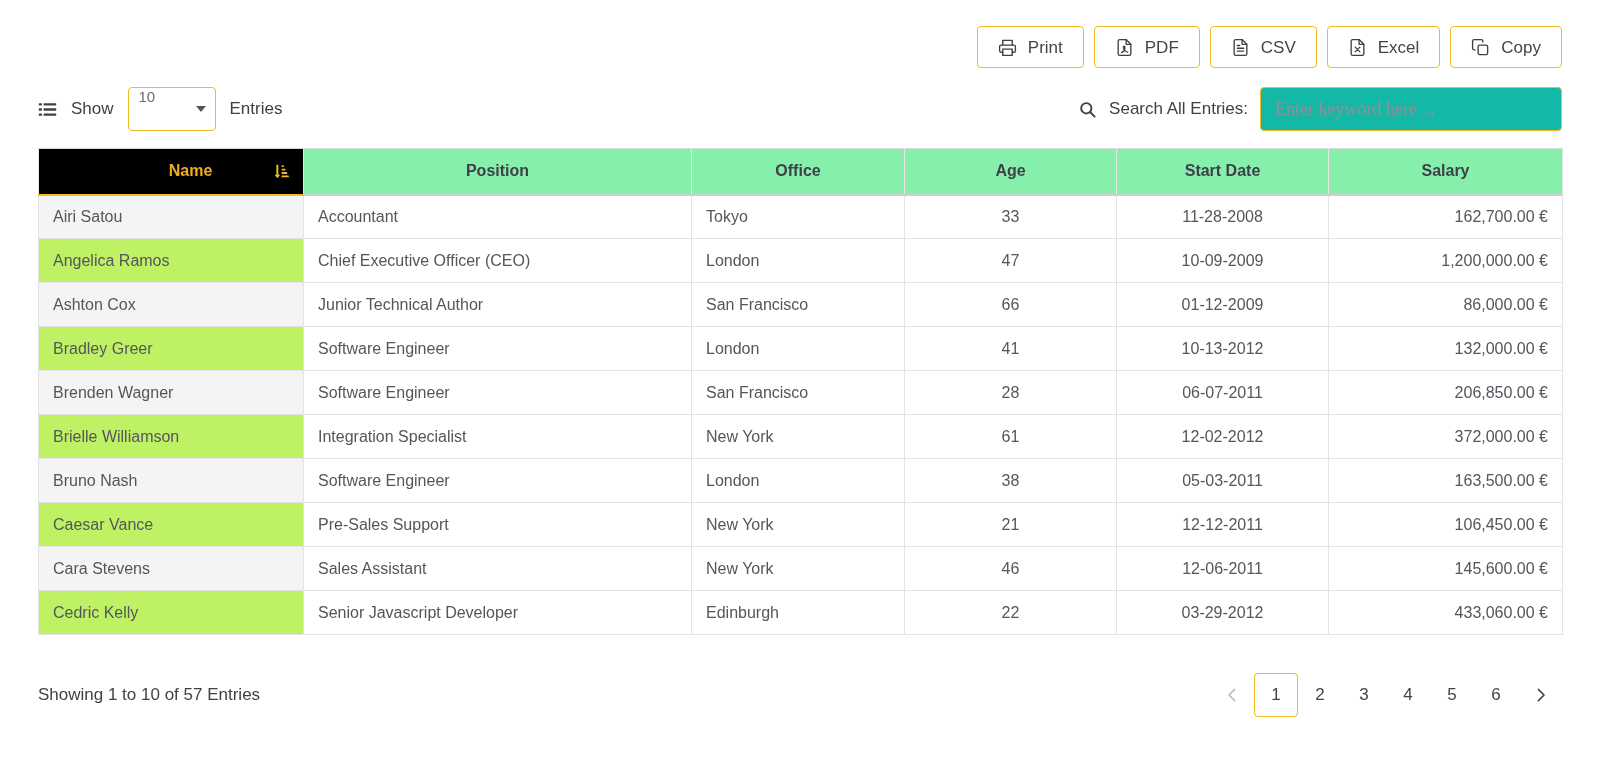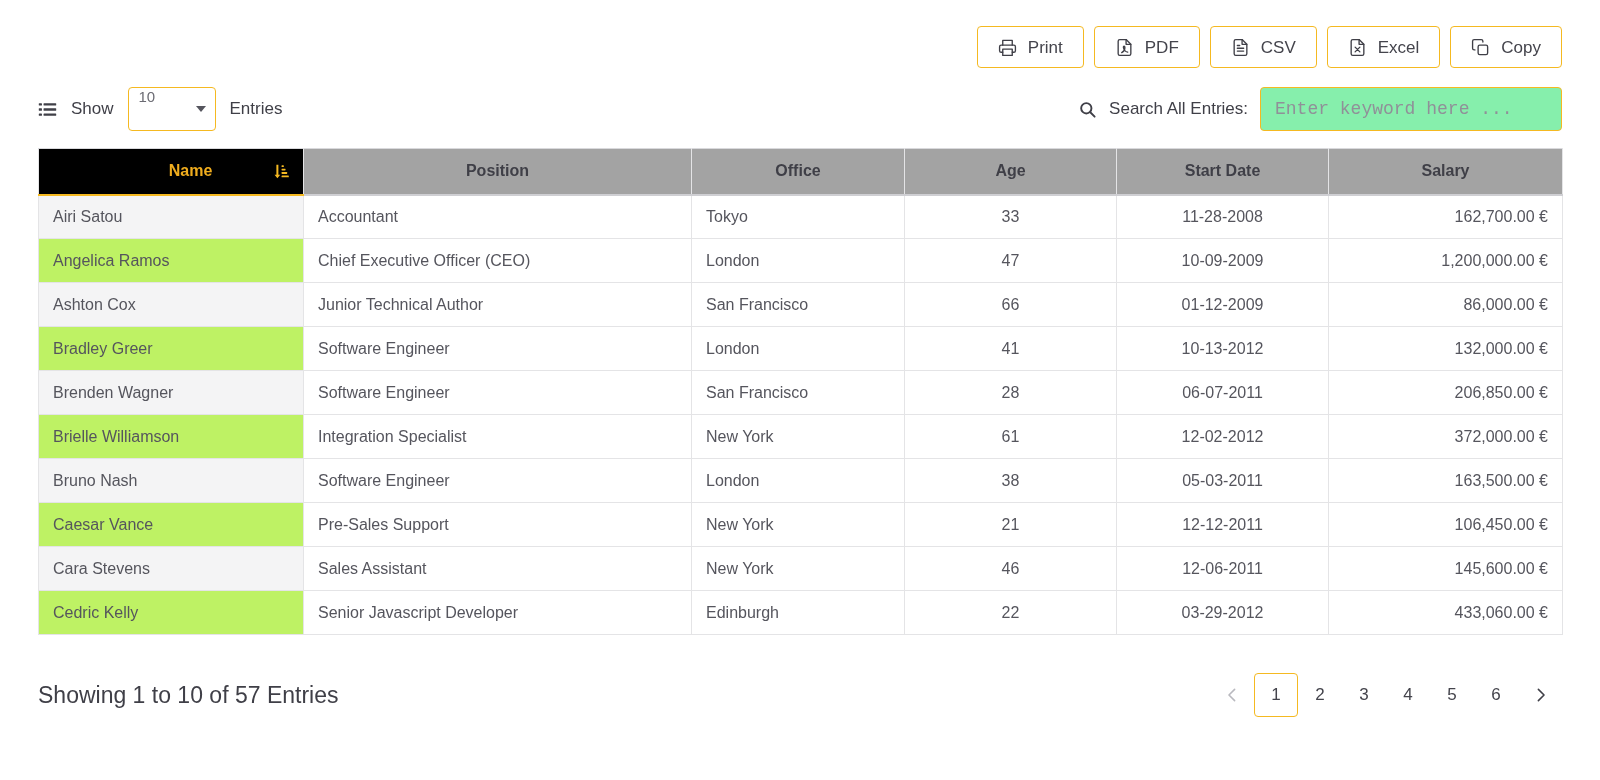--- a/index.html
+++ b/index.html
@@ -105,23 +105,23 @@
   }
   .search-icon { color: #3f3f47; display: inline-flex; }
   .search-label { font-size: 17px; color: #3f3f47; white-space: nowrap; }
   .search-input {
     width: 302px;
     height: 44px;
     border: 1px solid #f5b921;
     border-radius: 4px;
     padding: 0 14px;
     font-size: 18px;
-    font-family: Liberation Mono, monospace;
+    font-family: Liberation Serif, serif;
     color: #44444c;
-    background: #86efac;
+    background: #14b8a6;
     outline: none;
   }
   .search-input::placeholder { color: #909098; }
 
   
   table.dt {
     width: 100%;
     border-collapse: collapse;
     margin-top: 16px;
     table-layout: fixed;
@@ -133,21 +133,21 @@
   }
   table.dt thead th {
     height: 46px;
     padding: 0 14px;
     font-weight: bold;
     color: #3f3f47;
     text-align: center;
     vertical-align: middle;
     border-top: 1px solid #d9d9dc;
     border-bottom: 2px solid #cfcfd3;
-    background: #a3a3a3;
+    background: #86efac;
   }
   table.dt thead th.sorted {
     color: #f0ad1e;
     border-bottom: 2px solid #f5b921;
     background: #000000;
   }
   th.sorted .th-inner {
     display: flex;
     align-items: center;
     justify-content: space-between;
@@ -177,21 +177,21 @@
   col.w-date { width: 212px; }
   col.w-sal  { width: 234px; }
 
   
   .footer {
     display: flex;
     align-items: center;
     justify-content: space-between;
     margin-top: 38px;
   }
-  .showing-text { font-size: 23px; color: #3f3f47; }
+  .showing-text { font-size: 17px; color: #3f3f47; }
   .pagination {
     display: flex;
     align-items: center;
     gap: 0px;
   }
   .pg {
     min-width: 44px;
     height: 44px;
     display: inline-flex;
     align-items: center;

